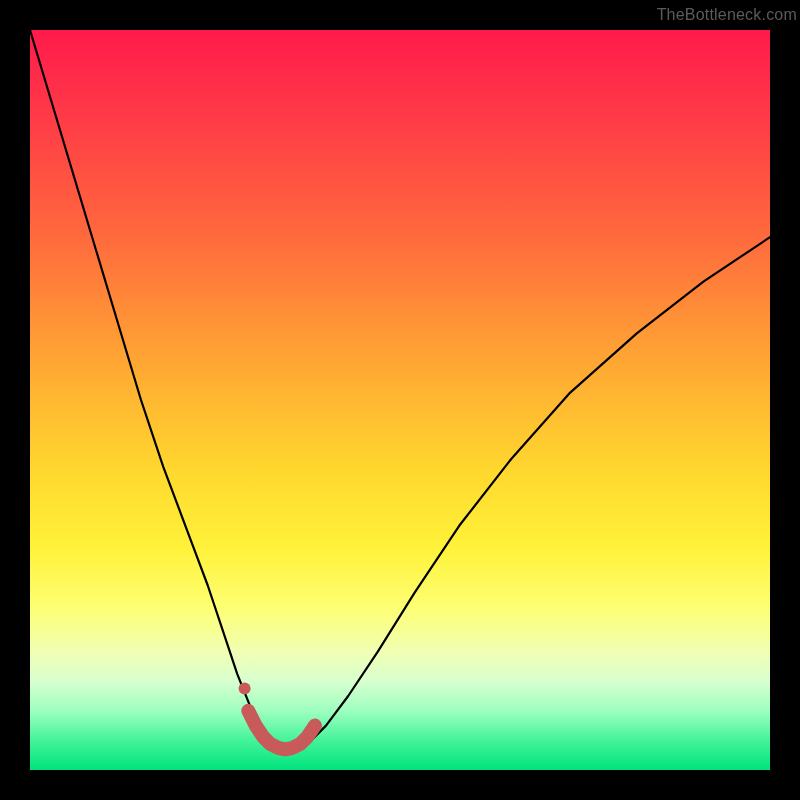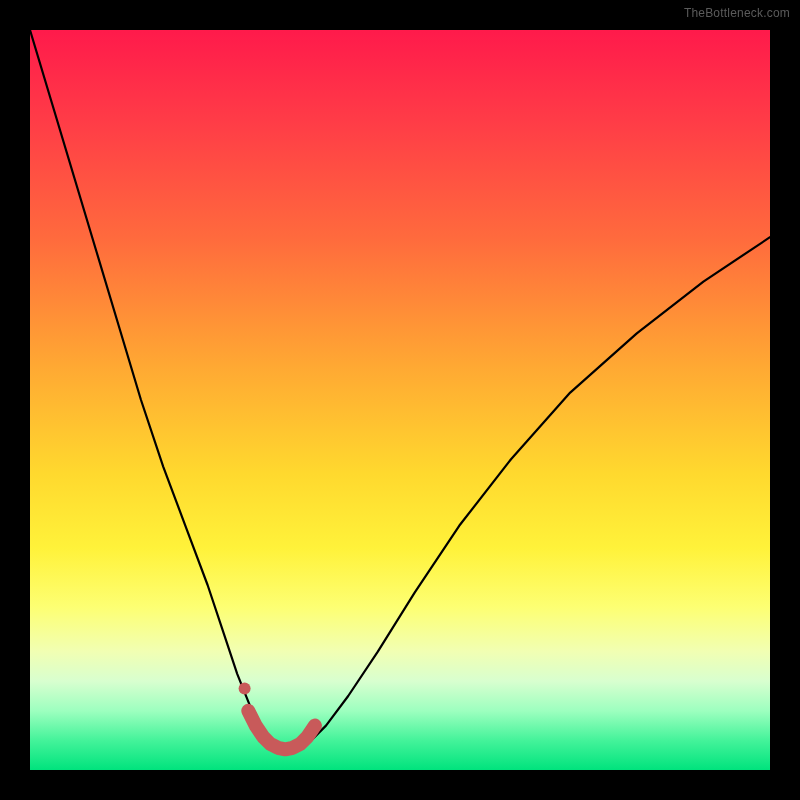--- a/index.html
+++ b/index.html
@@ -36,23 +36,23 @@
       #f1ffb3 84%,
       #d8ffcf 88%,
       #9dffbf 92%,
       #44f39a 96%,
       #00e37d 100%
     );
   }
   .watermark {
     position: absolute;
     top: 6px;
-    right: 10px;
+    right: 3px;
     color: #5b5b5b;
-    font-size: 12px;
+    font-size: 16px;
     letter-spacing: 0.2px;
     user-select: none;
   }
   svg.overlay {
     position: absolute;
     left: 0; top: 0;
     width: 740px; height: 740px;
     overflow: visible;
   }
   .curve {

